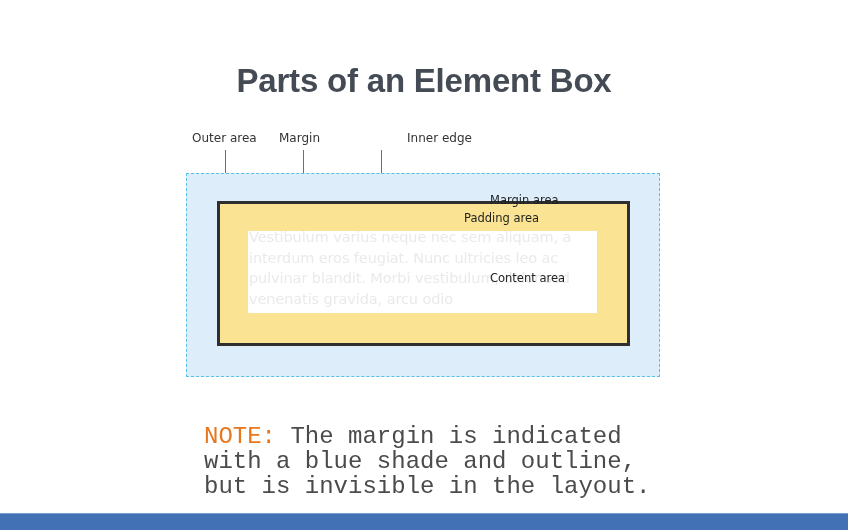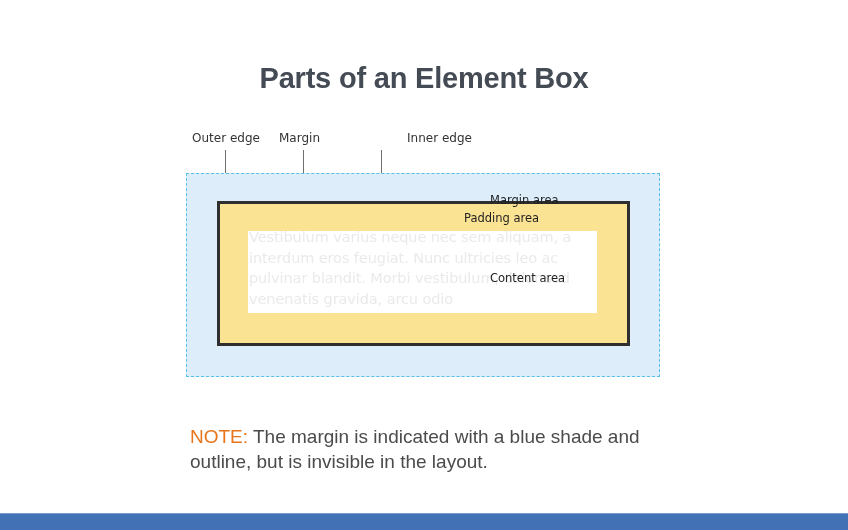--- a/index.html
+++ b/index.html
@@ -22,21 +22,21 @@
     background: #ffffff;
   }
 
   
   .slide-title {
     position: absolute;
     left: 0;
     top: 62px;
     width: 848px;
     text-align: center;
-    font-size: 29px;
+    font-size: 33px;
     font-weight: bold;
     color: #444b54;
     letter-spacing: -0.2px;
     font-family: "Liberation Sans", sans-serif;
     white-space: nowrap;
   }
   .callout-text {
     position: absolute;
     left: 0;
     top: 0;
@@ -112,25 +112,25 @@
     color: #1f1f1f;
     white-space: nowrap;
   }
   .lbl-margin  { left: 490px; top: 181px; margin-top: 12px; }
   .lbl-padding { left: 464px; top: 211px; }
   .lbl-content { left: 490px; top: 271px; }
 
   
   .note {
     position: absolute;
-    left: 190px;
+    left: 204px;
     top: 424px;
     width: 480px;
-    font-family: Liberation Sans, sans-serif;
-    font-size: 19px;
+    font-family: Liberation Mono, monospace;
+    font-size: 24px;
     line-height: 25px;
     color: #4b4b4b;
   }
   .note-kw {
     color: #e8761c;
   }
 
   
   .footer-bar {
     position: absolute;
@@ -143,21 +143,21 @@
     box-sizing: border-box;
   }
 </style>
 </head>
 <body>
 
 <div class="slide">
 
   <div class="slide-title">Parts of an Element Box</div>
 
-  <div class="callout-text co-outer">Outer edge</div>
+  <div class="callout-text co-outer">Outer area</div>
   <div class="leader leader-outer"></div>
 
   <div class="callout-text co-border">Margin</div>
   <div class="leader leader-border"></div>
 
   <div class="callout-text co-inner">Inner edge</div>
   <div class="leader leader-inner"></div>
 
   <div class="margin-box"></div>
 

